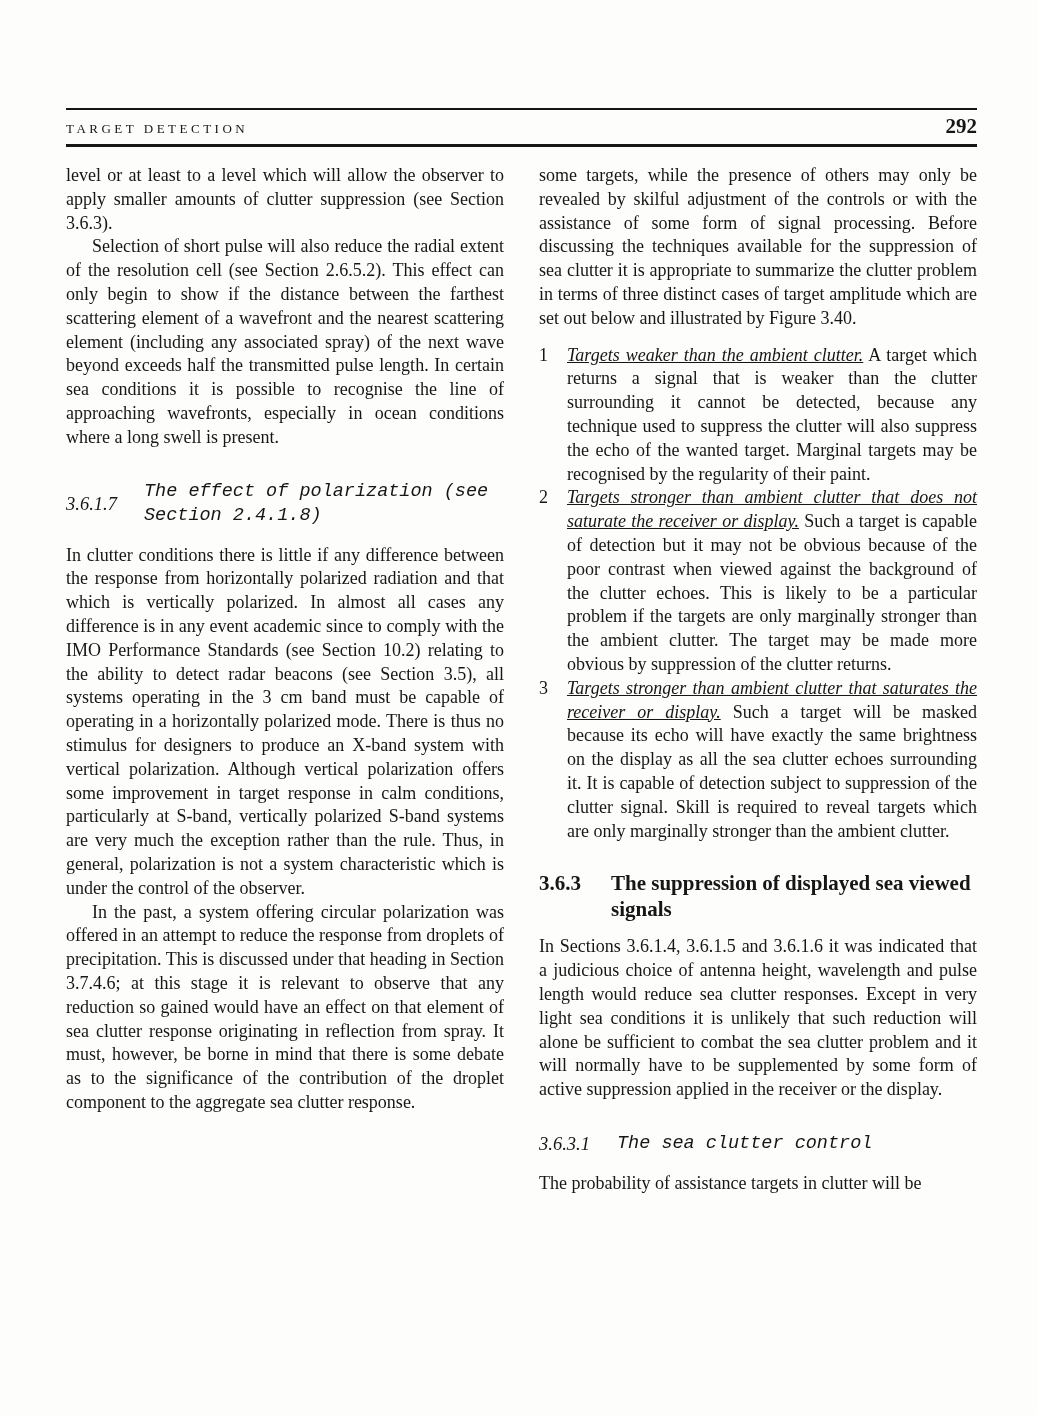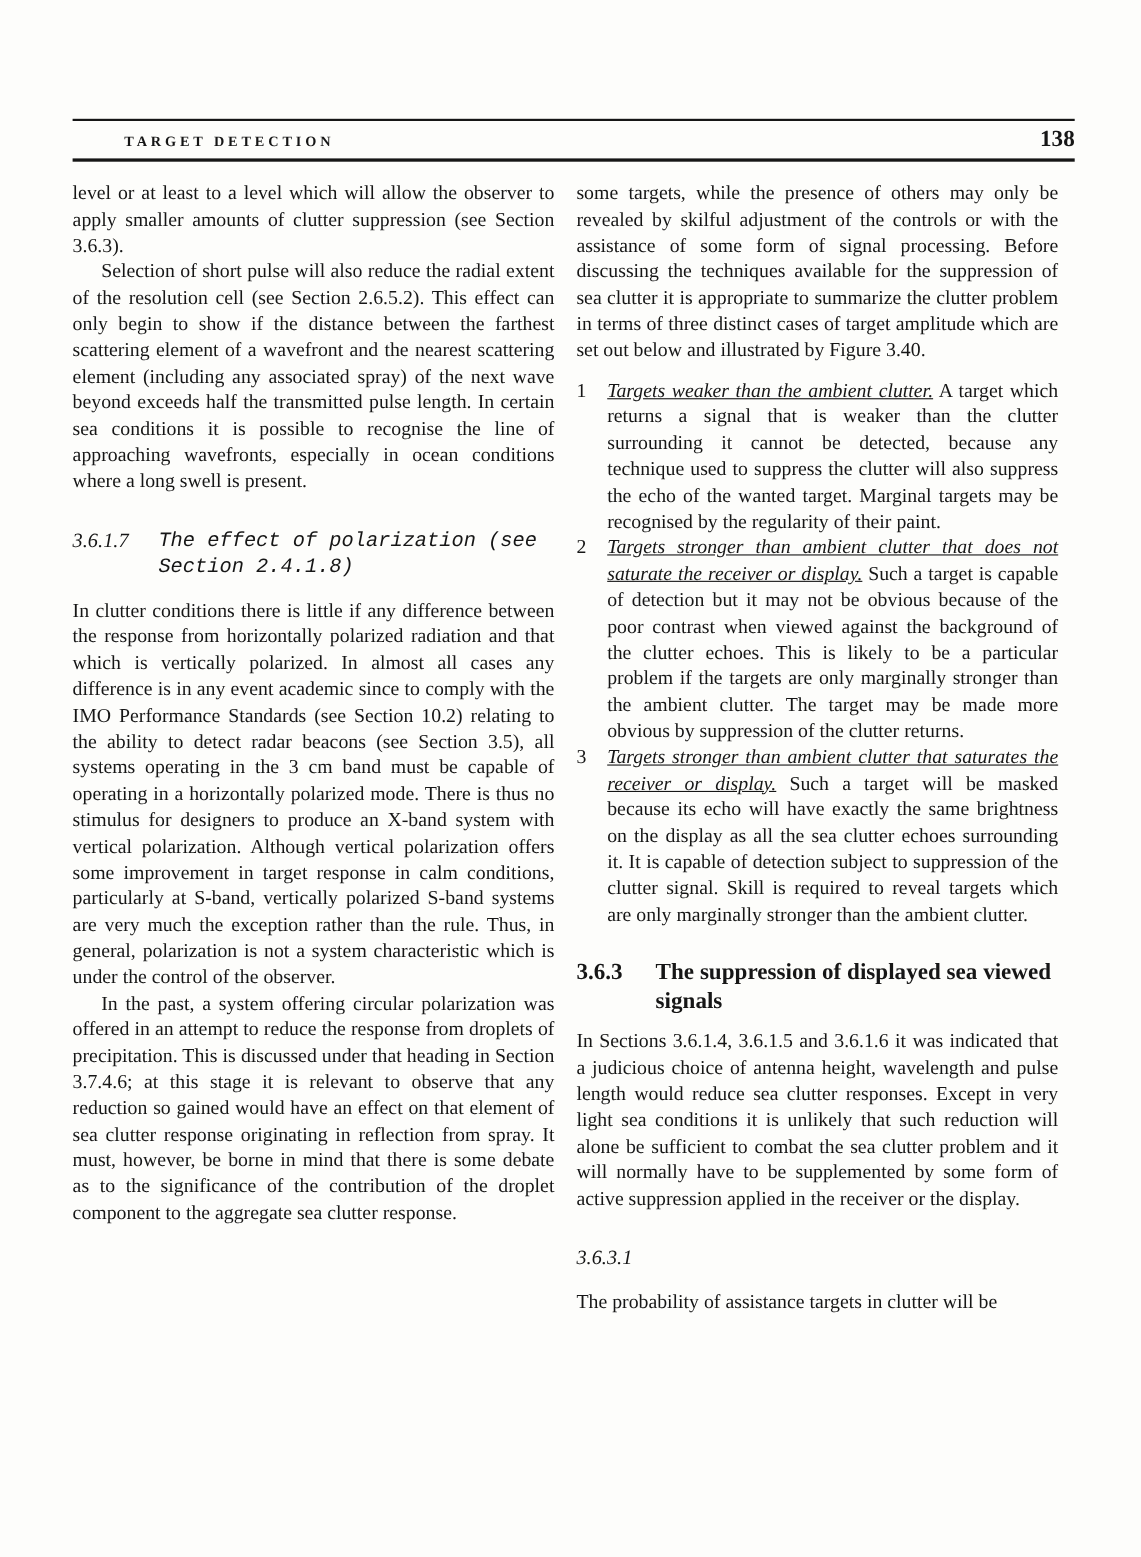--- a/index.html
+++ b/index.html
@@ -26,32 +26,31 @@
     border-top:2px solid var(--ink);
     border-bottom:3px solid var(--ink);
     display:flex;
     justify-content:space-between;
     align-items:baseline;
     padding:4px 0 5px 0;
     width:911px;
   }
   .runhead-title{
     font-size:13px;
-    font-weight:bold;
+    font-weight:normal;
     letter-spacing:3.5px;
-    margin-left:47px;
   }
   .runhead-page{
     font-size:21px;
     font-weight:bold;
   }
   
   .columns{
     display:flex;
-    gap:20px;
+    gap:35px;
     margin-top:17px;
     width:911px;
   }
   .col{
     width:438px;
     flex:0 0 438px;
   }
   p.para{
     margin:0;
     font-size:18px;
@@ -70,21 +69,21 @@
     line-height:26px;
   }
   h2.heading .sec-num{
     flex:0 0 72px;
   }
   h2.heading .sec-title{
     flex:1;
   }
   h3.subheading{
     display:flex;
-    align-items:flex-start;
+    align-items:center;
     font-size:18.5px;
     font-style:italic;
     font-weight:normal;
     margin:30px 0 16px 0;
     line-height:24px;
   }
   h3.subheading .sec-num{
     flex:0 0 78px;
   }
   h3.subheading .sec-title{
@@ -111,21 +110,21 @@
     text-decoration:underline;
   }
 </style>
 </head>
 <body>
 
 <div class="page">
 
   <div class="runhead">
     <span class="runhead-title">TARGET DETECTION</span>
-    <span class="runhead-page">138</span>
+    <span class="runhead-page">292</span>
   </div>
 
   <div class="columns">
     <div class="col">
         <p class="para">level or at least to a level which will allow the observer to apply smaller amounts of clutter suppression (see Section 3.6.3).</p>
         <p class="para indent">Selection of short pulse will also reduce the radial extent of the resolution cell (see Section 2.6.5.2). This effect can only begin to show if the distance between the farthest scattering element of a wavefront and the nearest scattering element (including any associated spray) of the next wave beyond exceeds half the transmitted pulse length. In certain sea conditions it is possible to recognise the line of approaching wavefronts, especially in ocean conditions where a long swell is present.</p>
         <h3 class="subheading">
           <span class="sec-num">3.6.1.7</span>
           <span class="sec-title">The effect of polarization (see Section 2.4.1.8)</span>
         </h3>
@@ -146,18 +145,19 @@
           <span class="li-num">3</span>
           <div class="li-body"><span class="lead-italic">Targets stronger than ambient clutter that saturates the receiver or display.</span> Such a target will be masked because its echo will have exactly the same brightness on the display as all the sea clutter echoes surrounding it. It is capable of detection subject to suppression of the clutter signal. Skill is required to reveal targets which are only marginally stronger than the ambient clutter.</div>
         </div>
         <h2 class="heading">
           <span class="sec-num">3.6.3</span>
           <span class="sec-title">The suppression of displayed sea viewed signals</span>
         </h2>
         <p class="para">In Sections 3.6.1.4, 3.6.1.5 and 3.6.1.6 it was indicated that a judicious choice of antenna height, wavelength and pulse length would reduce sea clutter responses. Except in very light sea conditions it is unlikely that such reduction will alone be sufficient to combat the sea clutter problem and it will normally have to be supplemented by some form of active suppression applied in the receiver or the display.</p>
         <h3 class="subheading">
           <span class="sec-num">3.6.3.1</span>
+          <span class="sec-title">The sea clutter control</span>
         </h3>
         <p class="para">The probability of assistance targets in clutter will be</p>
       </div>
   </div>
 
 </div>
 
 </body></html>

